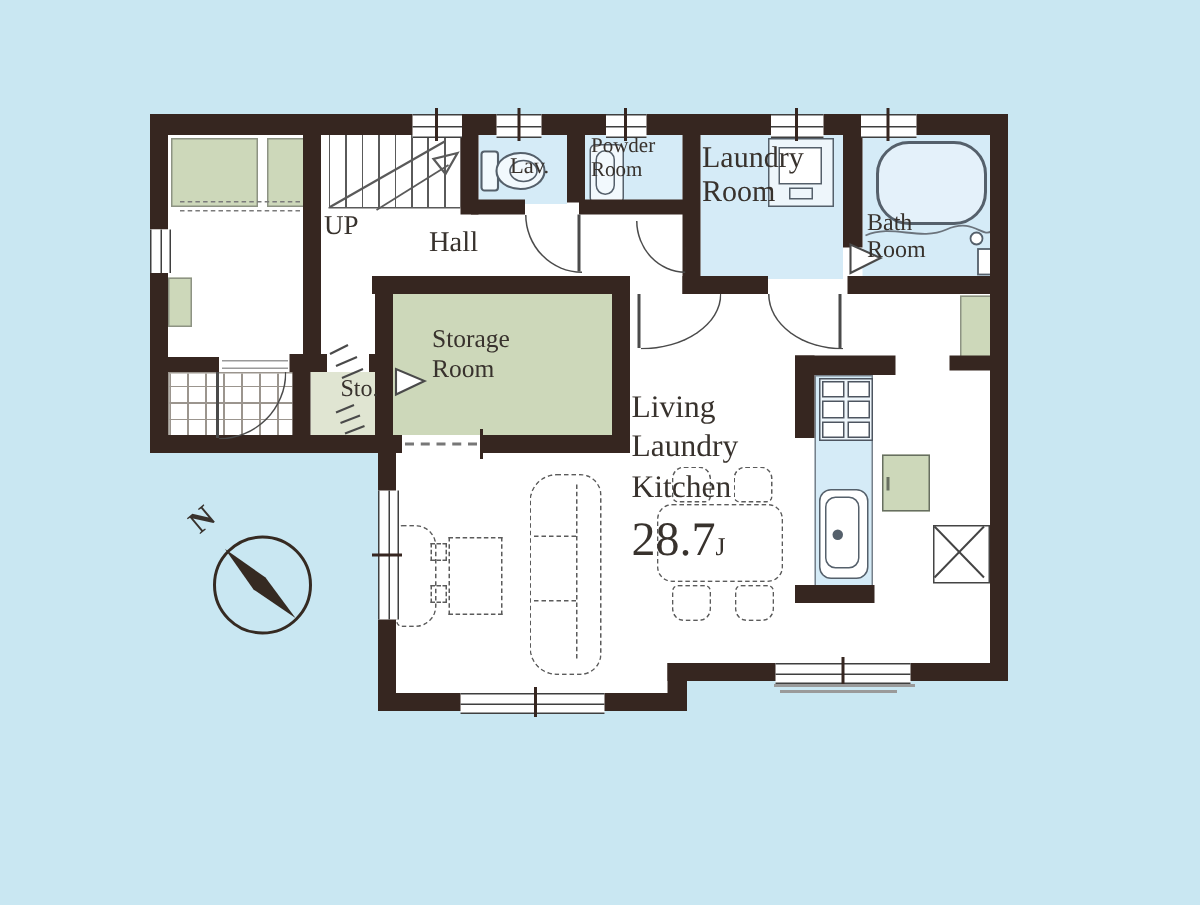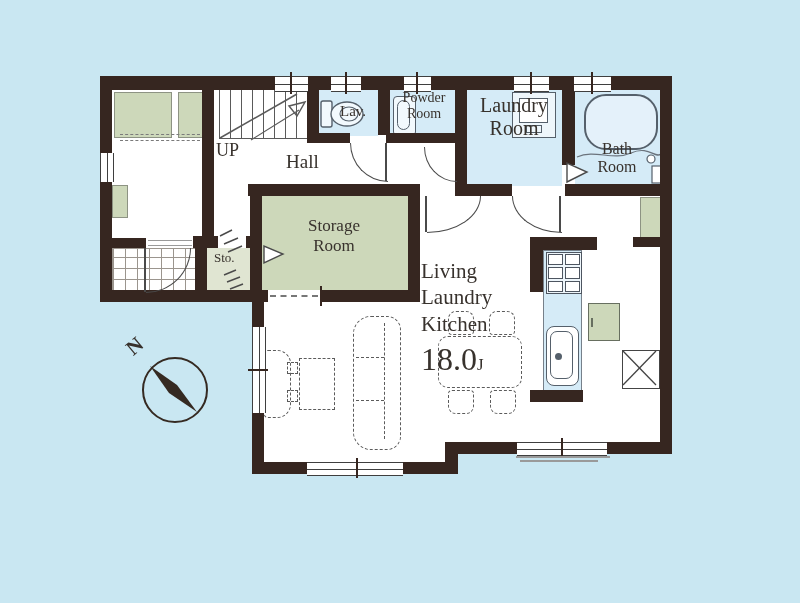--- a/index.html
+++ b/index.html
@@ -2,21 +2,21 @@
 <html><head>
 <meta charset="utf-8">
 <style>
   html,body{margin:0;padding:0}
   .stage{position:relative;width:800px;height:603px;background:#c9e7f2;overflow:hidden;
          font-family:"Liberation Serif",serif}
   .abs{position:absolute}
   .w{position:absolute;background:#362620}
   .fl{position:absolute}
   .lbl{position:absolute;font-family:"Liberation Serif",serif;color:#38322d;white-space:nowrap;line-height:1.15}
-  .c{text-align:center}
+  .c{}
   .win{position:absolute;background:#fff}
   .win.h{border-top:1.5px solid #3f3f3f;border-bottom:1.5px solid #3f3f3f}
   .win.h::after{content:"";position:absolute;left:0;right:0;top:50%;height:1px;background:#3f3f3f}
   .win.v{border-left:1.5px solid #3f3f3f;border-right:1.5px solid #3f3f3f}
   .win.v::after{content:"";position:absolute;top:0;bottom:0;left:50%;width:1px;background:#3f3f3f}
   .tick{position:absolute;background:#362620}
   .arc{position:absolute;border:1.6px solid #4a4a4a;background:transparent}
   .arc-bl{border-top:none;border-right:none;border-bottom-left-radius:100%}
   .arc-br{border-top:none;border-left:none;border-bottom-right-radius:100%}
   .leaf{position:absolute;background:#4a4a4a}
@@ -226,27 +226,27 @@
     <div>Room</div>
   </div>
   <div class="lbl c" style="left:578px;top:140px;width:78px;font-size:16px">
     <div>Bath</div>
     <div>Room</div>
   </div>
   <div class="lbl c" style="left:288px;top:216px;width:92px;font-size:17px">
     <div>Storage</div>
     <div>Room</div>
   </div>
-  <div class="lbl" style="left:214px;top:251px;font-size:13px">Sto.</div>
+  <div class="lbl" style="left:227px;top:251px;font-size:16px">Sto.</div>
   <div class="lbl" style="left:421px;top:258px;font-size:21px;line-height:1.25">
     <div>Living</div>
     <div>Laundry</div>
     <div>Kitchen</div>
     <div style="margin-top:2px">
-      <span style="font-size:32px">18.0</span><span style="font-size:17px">J</span>
+      <span style="font-size:32px">28.7</span><span style="font-size:17px">J</span>
     </div>
   </div>
 
   <div class="abs" style="left:142px;top:357px;width:62px;height:62px;border:2.5px solid #352a22;border-radius:50%"></div>
   <svg class="abs" style="left:136px;top:350px" width="80" height="80" viewBox="0 0 80 80">
     <polygon points="14,16 41,35 61,62 33,43" fill="#352a22"></polygon>
   </svg>
   <div class="lbl" style="left:127px;top:334px;font-size:21px;font-weight:bold;transform:rotate(-40deg)">N</div>
 
 </div>

